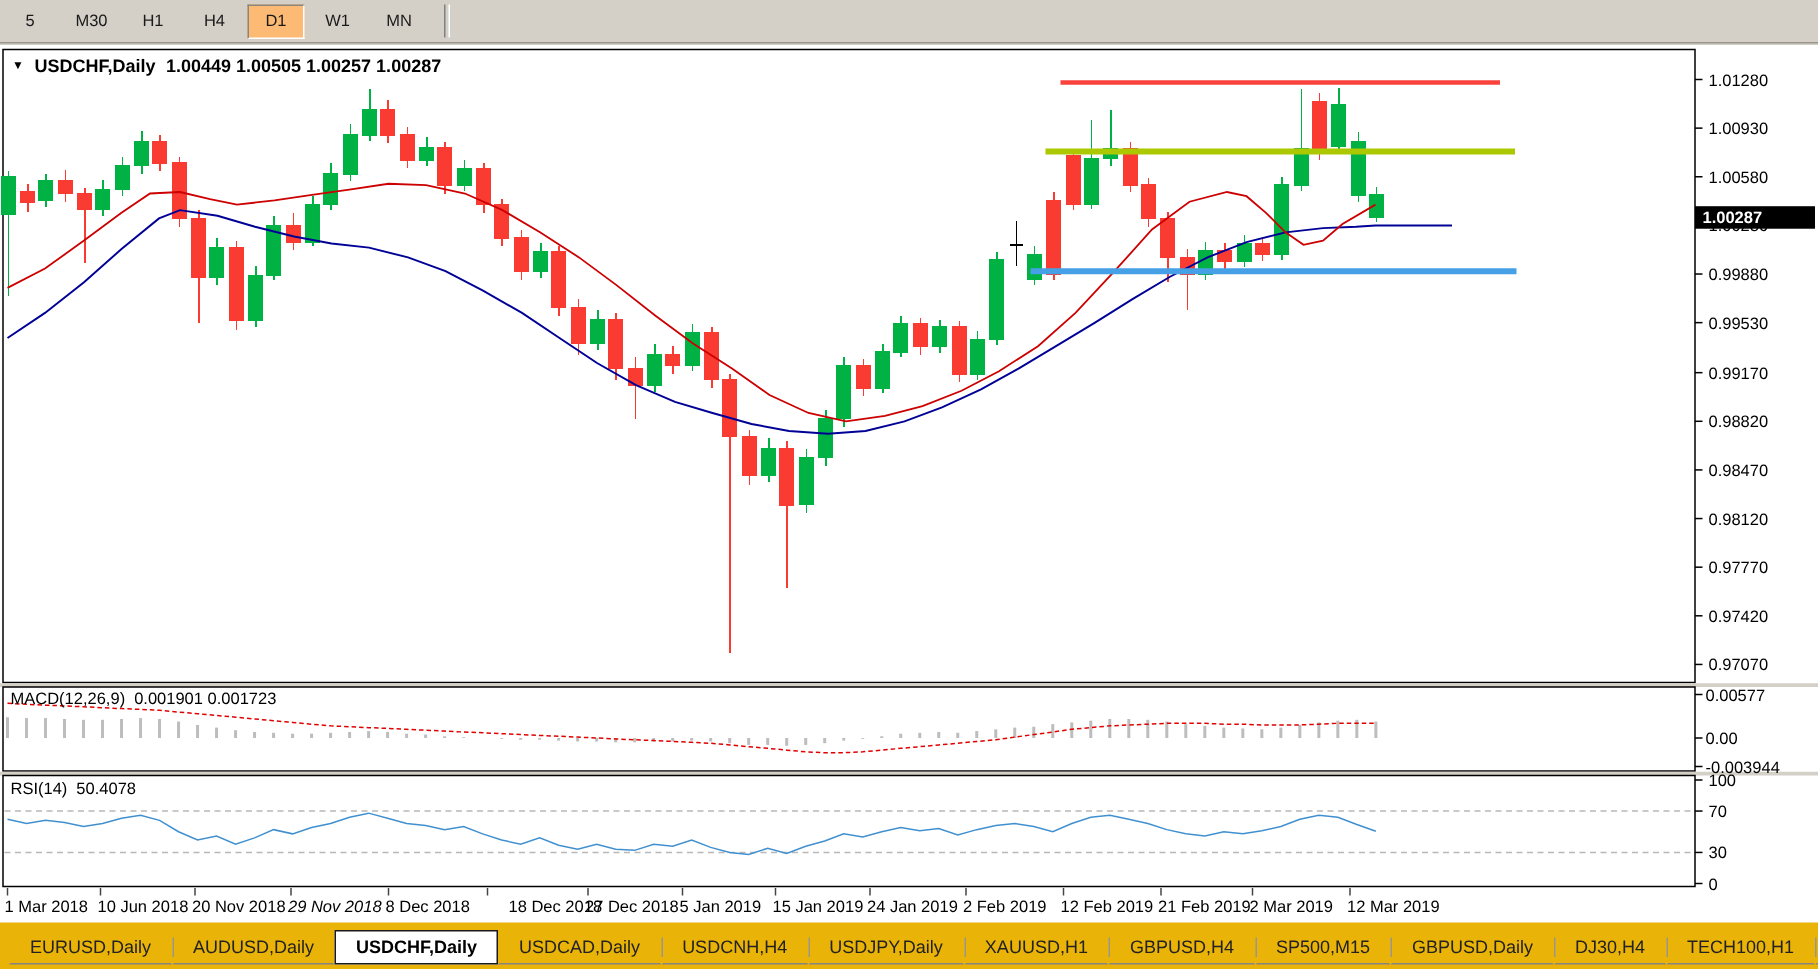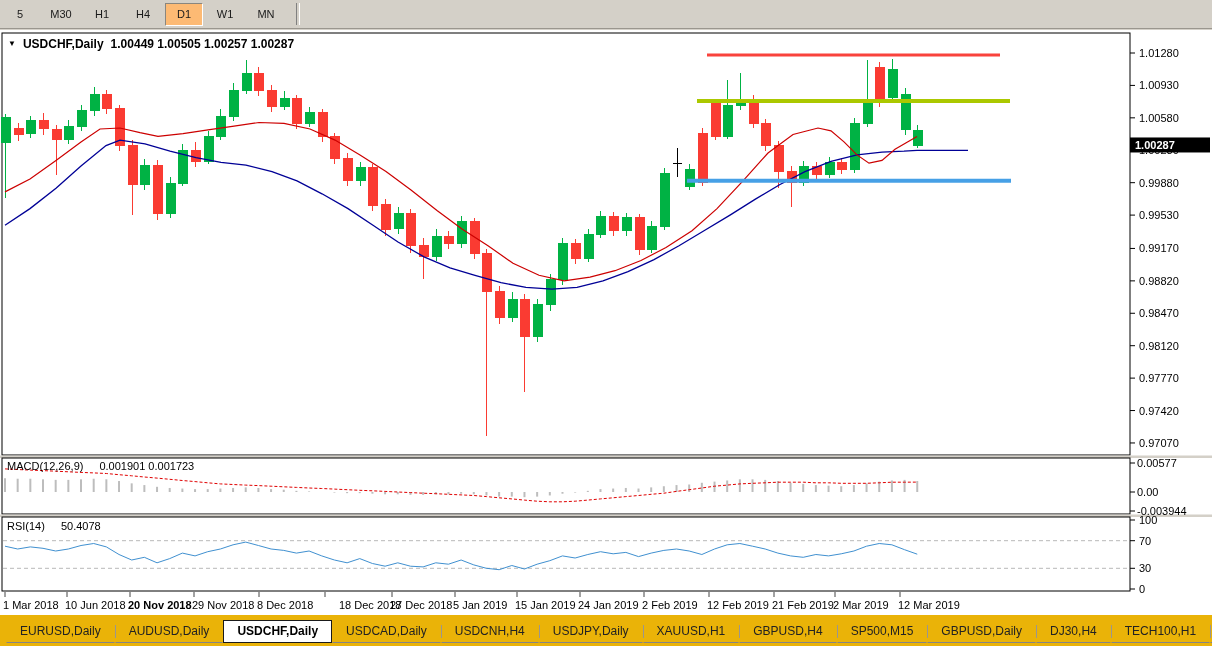--- a/index.html
+++ b/index.html
@@ -12,21 +12,21 @@
           justify-content:center;font-size:11px;color:#1a1a1a;border:1px solid transparent;
           margin-right:3px;cursor:default;}
   .tf-btn.active{background:#fdba74;border-color:#8a867e #ffffff #ffffff #8a867e;}
   .tf-sep{width:2px;height:22px;border-left:1px solid #808080;border-right:1px solid #ffffff;margin-left:8px;}
   
   #cv{position:absolute;top:30px;left:0;}
   
   .chart-title{position:absolute;top:37px;left:8px;font-size:12px;font-weight:bold;
                color:#000;display:flex;align-items:center;gap:7px;}
   .dd-icon{font-size:8px;line-height:1;}
-  .ind-label{position:absolute;left:7px;font-size:11px;color:#000;display:flex;gap:16px;}
+  .ind-label{position:absolute;left:7px;font-size:11px;color:#000;display:flex;gap:6px;}
   #macd-label{top:460px;}
   #rsi-label{top:520px;}
   .date-label{position:absolute;top:599px;font-size:11px;color:#000;white-space:nowrap;}
   
   .tabbar{position:absolute;bottom:0;left:0;right:0;height:28px;background:#eab308;
           border-top:1px solid #ffffff;display:flex;align-items:flex-end;padding:0 0 3px 6px;}
   .tab{height:21px;line-height:21px;padding:0 13px;font-size:12px;color:#222;
        border:1px solid transparent;border-bottom:1px solid #848484;position:relative;cursor:default;
        white-space:nowrap;}
   .tab:not(.active)+.tab:not(.active)::before{content:"";position:absolute;left:-1px;top:4px;height:13px;
@@ -356,22 +356,22 @@
   </div>
 
   <div class="ind-label" id="rsi-label">
     <span>RSI(14)</span>
     <span>50.4078</span>
   </div>
 
   <div id="date-layer">
       <span class="date-label" style="left: 3px;">1 Mar 2018</span>
       <span class="date-label" style="left: 65px;">10 Jun 2018</span>
-      <span class="date-label" style="left: 128px; font-weight: bold;">20 Nov 2018</span>
-      <span class="date-label" style="left: 192px;">29 Nov 2018</span>
+      <span class="date-label" style="left: 128px;">20 Nov 2018</span>
+      <span class="date-label" style="left: 192px; font-style: italic;">29 Nov 2018</span>
       <span class="date-label" style="left: 257px;">8 Dec 2018</span>
       <span class="date-label" style="left: 339px;">18 Dec 2018</span>
       <span class="date-label" style="left: 390px;">27 Dec 2018</span>
       <span class="date-label" style="left: 453px;">5 Jan 2019</span>
       <span class="date-label" style="left: 515px;">15 Jan 2019</span>
       <span class="date-label" style="left: 578px;">24 Jan 2019</span>
       <span class="date-label" style="left: 642px;">2 Feb 2019</span>
       <span class="date-label" style="left: 707px;">12 Feb 2019</span>
       <span class="date-label" style="left: 772px;">21 Feb 2019</span>
       <span class="date-label" style="left: 833px;">2 Mar 2019</span>

